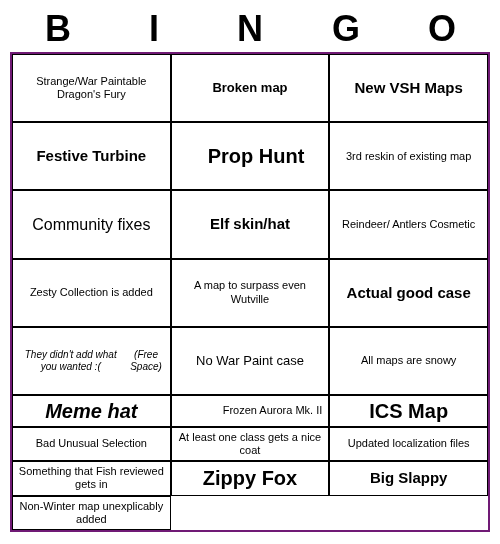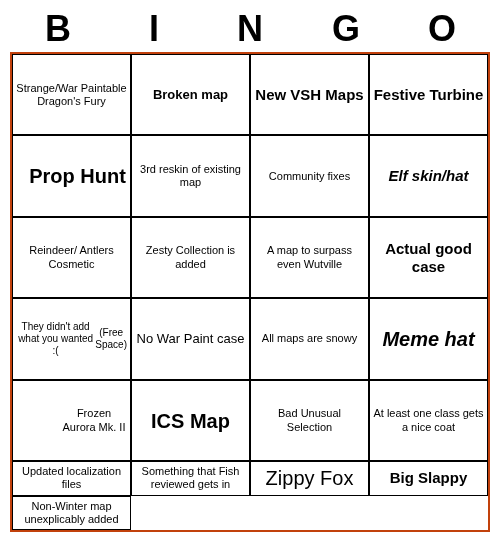--- a/index.html
+++ b/index.html
@@ -20,25 +20,25 @@
     }
     .bingo-header-cell {
       flex: 1;
       text-align: center;
       font-size: 36px;
       font-weight: bold;
       font-family: Arial, sans-serif;
     }
     .bingo-grid {
       display: grid;
-      grid-template-columns: repeat(4, 1fr);
+      grid-template-columns: repeat(3, 1fr);
       grid-template-rows: repeat(5, 1fr);
       width: 480px;
       height: 480px;
-      border: 2px solid #c2410c;
+      border: 2px solid #701a75;
     }
     .bingo-cell {
       border: 1px solid #000;
       display: flex;
       align-items: center;
       justify-content: center;
       text-align: center;
       padding: 3px;
       font-size: 11px;
       line-height: 1.2;
@@ -68,39 +68,39 @@
     </div>
     <div class="bingo-cell" style="font-size: 15px; font-weight: bold;">
       <span>Festive Turbine</span>
     </div>
     <div class="bingo-cell" style="font-size: 20px; font-weight: bold; padding-left: 15px;">
       <span>Prop Hunt</span>
     </div>
     <div class="bingo-cell" style="font-size: 11px;">
       <span>3rd reskin of existing map</span>
     </div>
-    <div class="bingo-cell" style="font-size: 11px;">
+    <div class="bingo-cell" style="font-size: 16px;">
       <span>Community fixes</span>
     </div>
-    <div class="bingo-cell" style="font-size: 15px; font-weight: bold; font-style: italic;">
+    <div class="bingo-cell" style="font-size: 15px; font-weight: bold;">
       <span>Elf skin/hat</span>
     </div>
     <div class="bingo-cell" style="font-size: 11px;">
       <span>Reindeer/ Antlers Cosmetic</span>
     </div>
     <div class="bingo-cell" style="font-size: 11px;">
       <span>Zesty Collection is added</span>
     </div>
     <div class="bingo-cell" style="font-size: 11px;">
       <span>A map to surpass even Wutville</span>
     </div>
     <div class="bingo-cell" style="font-size: 15px; font-weight: bold;">
       <span>Actual good case</span>
     </div>
-    <div class="bingo-cell" style="font-size: 10px; ">
+    <div class="bingo-cell" style="font-size: 10px; font-style: italic;">
       <span>They didn't add what you wanted :(</span>
       <br>
       <span>(Free Space)</span>
     </div>
     <div class="bingo-cell" style="font-size: 13px;">
       <span>No War Paint case</span>
     </div>
     <div class="bingo-cell" style="font-size: 11px;">
       <span>All maps are snowy</span>
     </div>
@@ -118,21 +118,21 @@
     </div>
     <div class="bingo-cell" style="font-size: 11px;">
       <span>At least one class gets a nice coat</span>
     </div>
     <div class="bingo-cell" style="font-size: 11px;">
       <span>Updated localization files</span>
     </div>
     <div class="bingo-cell" style="font-size: 11px;">
       <span>Something that Fish reviewed gets in</span>
     </div>
-    <div class="bingo-cell" style="font-size: 20px; font-weight: normal;">
+    <div class="bingo-cell" style="font-size: 20px; font-weight: bold;">
       <span>Zippy Fox</span>
     </div>
     <div class="bingo-cell" style="font-size: 15px; font-weight: bold;">
       <span>Big Slappy</span>
     </div>
     <div class="bingo-cell" style="font-size: 11px;">
       <span>Non-Winter map unexplicably added</span>
     </div>
   </div>
 

